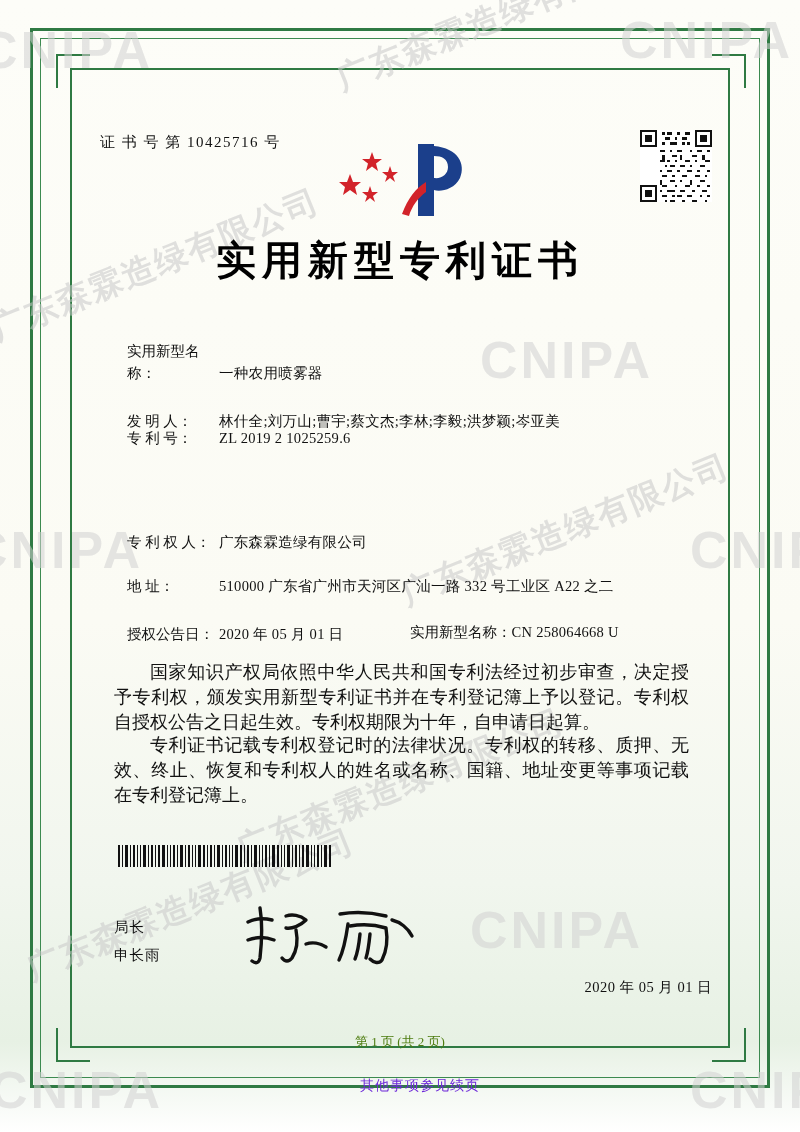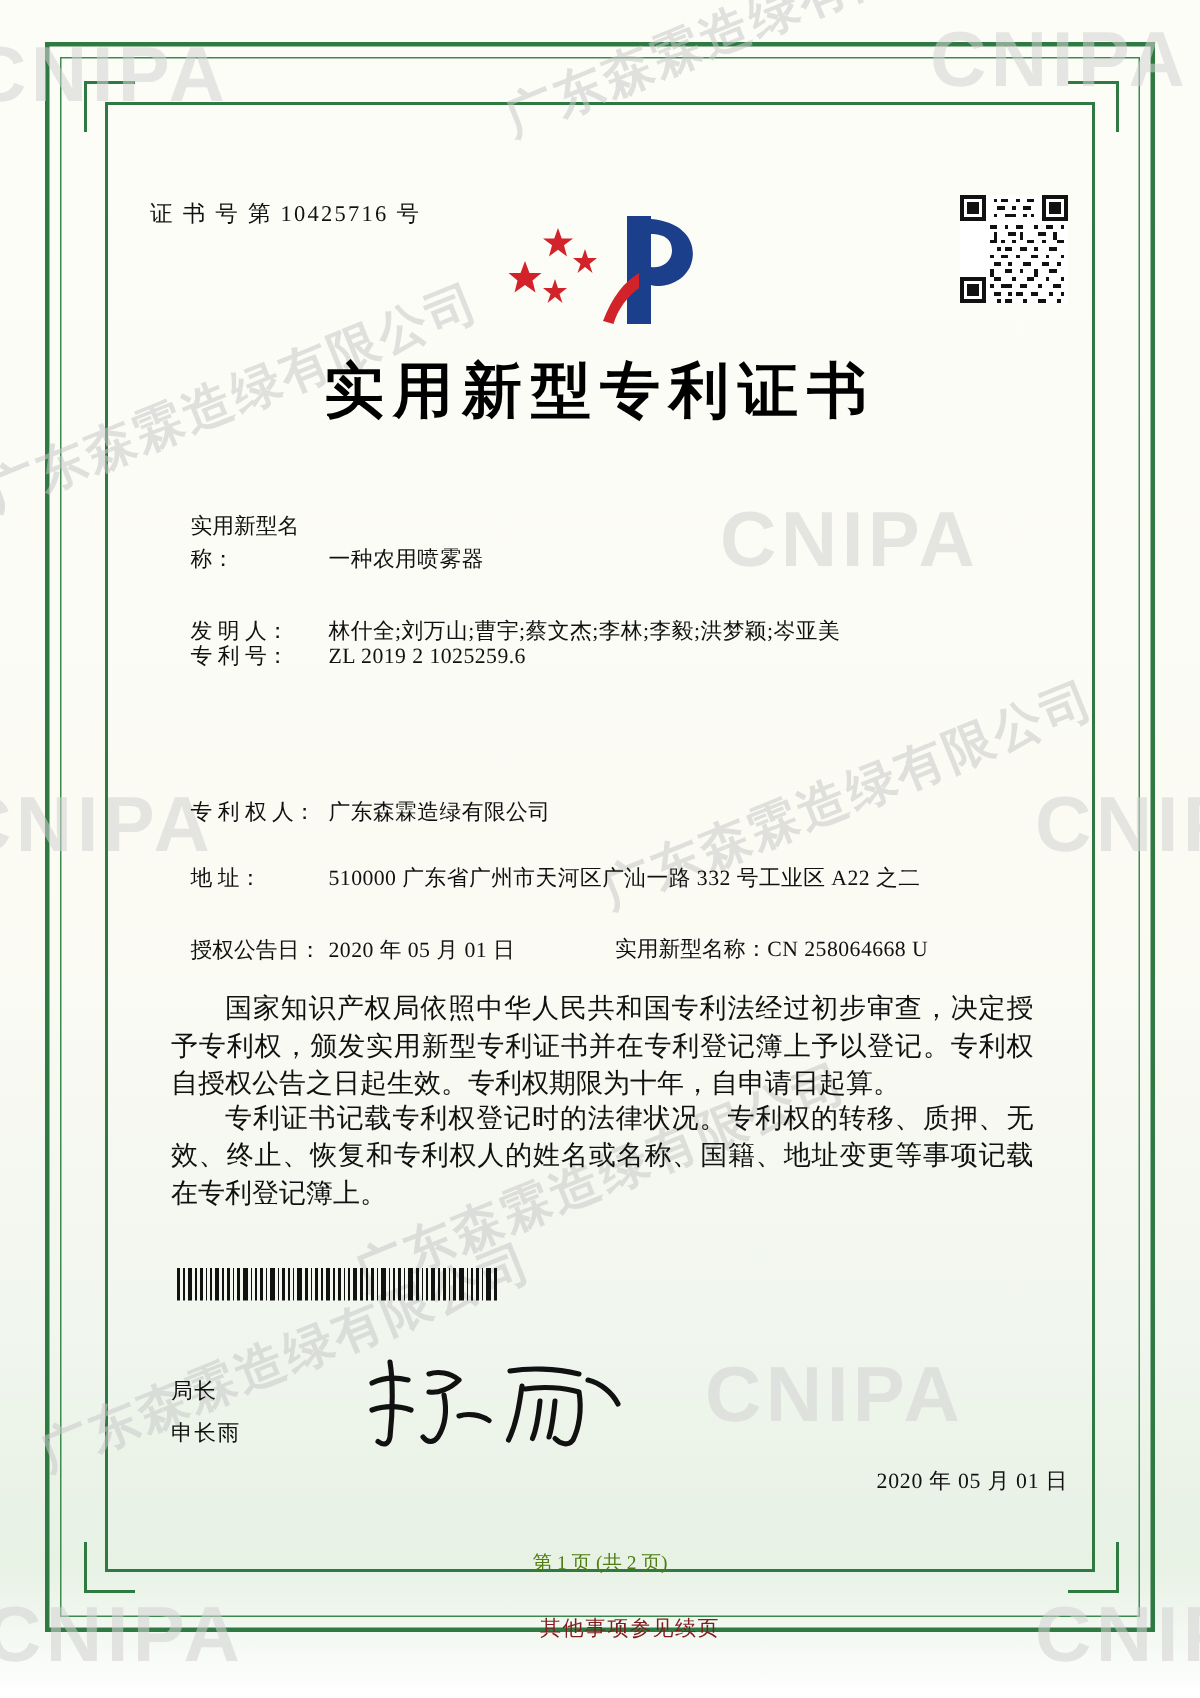--- a/index.html
+++ b/index.html
@@ -248,21 +248,21 @@
     font-size: 13px;
     color: #4d7c0f;
   }
   #footer-note {
     position: absolute;
     left: 0;
     right: 0;
     top: 1077px;
     text-align: center;
     font-size: 14px;
-    color: #7f1d1d;
+    color: #6d28d9;
     letter-spacing: 1px;
     padding-left: 40px;
   }
 </style>
 </head>
 <body>
 
 <div id="page-bg"></div>
 
 <div id="cert-border-outer"></div>

